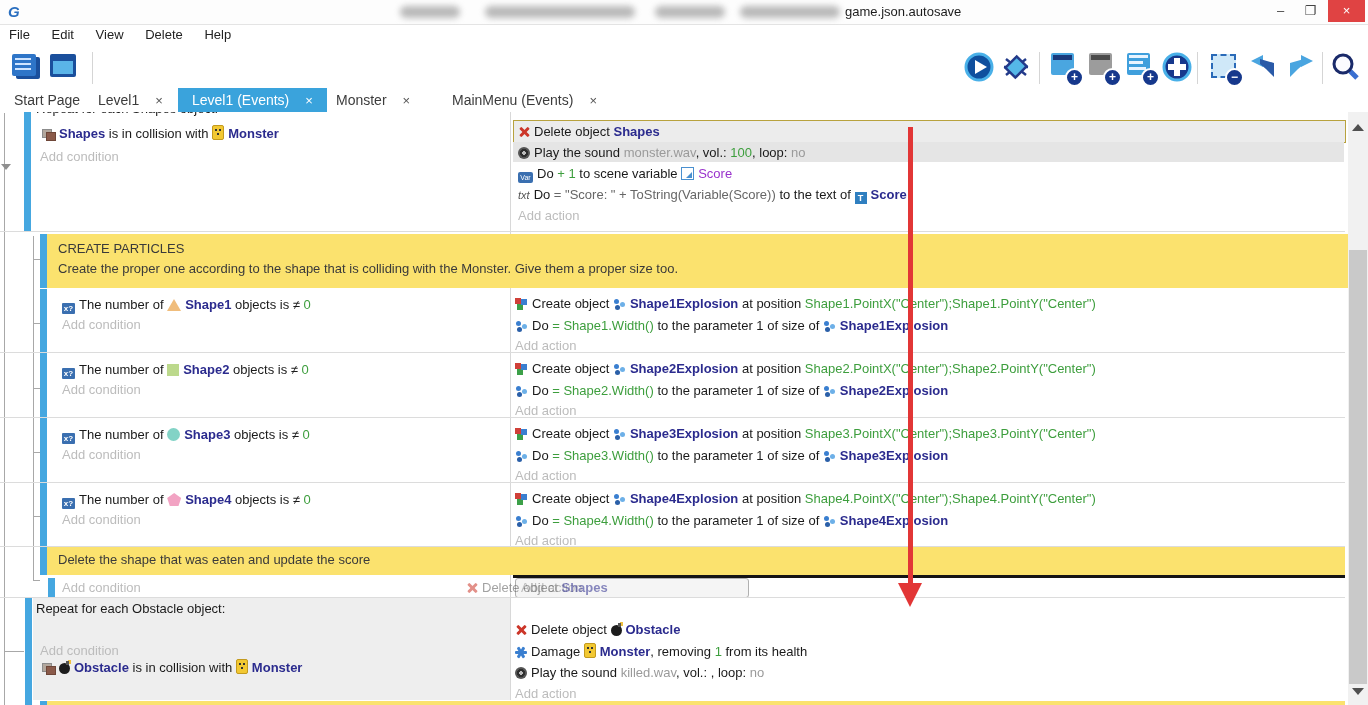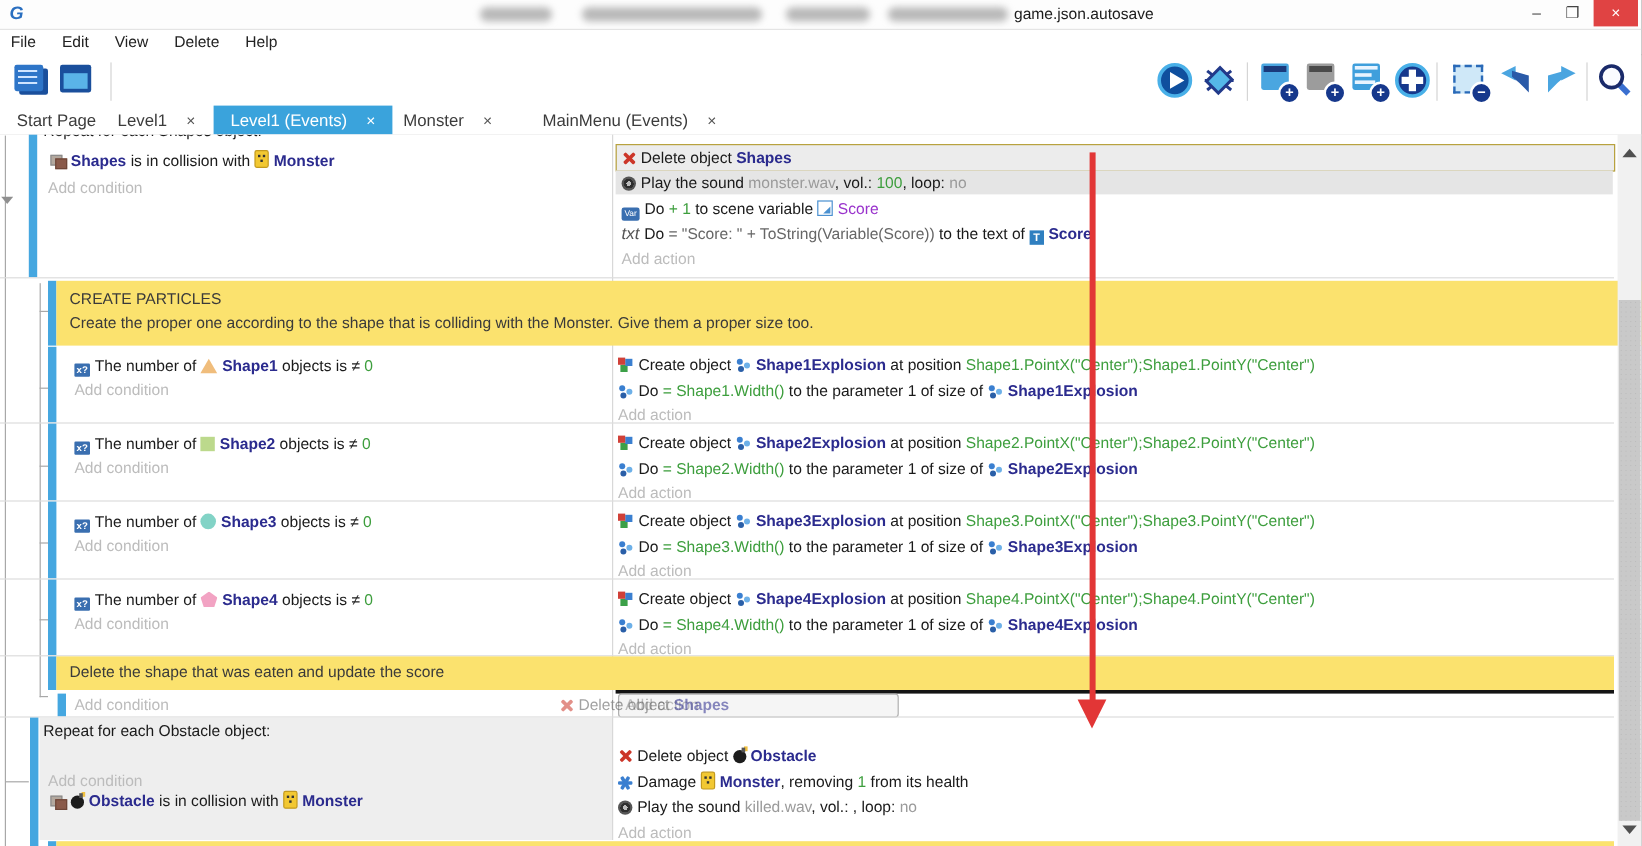--- a/index.html
+++ b/index.html
@@ -80,21 +80,21 @@
   .i-sq{width:12px;height:12px;background:#bcd98c;}
   .i-ci{width:13px;height:13px;border-radius:50%;background:#82d3c6;}
   .i-pent{width:14px;height:13px;background:#f2a3c3;clip-path:polygon(50% 0,100% 38%,81% 100%,19% 100%,0 38%);}
   .i-x{width:12px;height:12px;}
   .i-x:before,.i-x:after{content:"";position:absolute;left:5px;top:0;width:3px;height:12px;background:#cc3629;border-radius:1px;}
   .i-x:before{transform:rotate(45deg);} .i-x:after{transform:rotate(-45deg);}
   .i-snd{width:12px;height:12px;border-radius:50%;background:radial-gradient(circle at 50% 50%,#bbb 0 2px,#2e2e2e 2px 4px,#555 4px);}
   .i-var{width:15px;height:11px;background:#3a6fb0;border-radius:2px;color:#fff;font-size:7px;line-height:11px;text-align:center;}
   .i-svar{width:11px;height:11px;background:#fff;border:1px solid #4a90d0;}
   .i-svar:before{content:"";position:absolute;right:1px;bottom:1px;border-left:6px solid transparent;border-bottom:6px solid #4a90d0;}
-  .i-txt{font-style:italic;color:#555;font-size:14px;margin-right:4px;}
+  .i-txt{font-style:italic;color:#555;font-size:11px;margin-right:4px;}
   .i-tx{width:12px;height:12px;background:#2f7fc0;color:#fff;font-size:9px;font-weight:bold;line-height:12px;text-align:center;}
   .i-create{width:13px;height:12px;}
   .i-create:before{content:"";position:absolute;left:0;top:0;width:6px;height:6px;background:#d04038;box-shadow:6px 1px #3a7fd0,2px 6px #3ca048;}
   .i-part{width:13px;height:12px;}
   .i-part:before{content:"";position:absolute;left:1px;top:1px;width:5px;height:5px;border-radius:50%;background:#3a7fd0;box-shadow:6px 3px #6db0e8,1px 6px #2a5fa8;}
   .i-dmg{width:12px;height:12px;}
   .i-dmg:before,.i-dmg:after,.i-dmg .m{content:"";position:absolute;left:0;top:5px;width:12px;height:3px;background:#3a7fd0;border-radius:1px;}
   .i-dmg:before{transform:rotate(60deg);} .i-dmg:after{transform:rotate(-60deg);}
   .i-bomb{width:11px;height:13px;}
   .i-bomb:before{content:"";position:absolute;left:0;bottom:0;width:11px;height:11px;border-radius:50%;background:#1c1c1c;}

